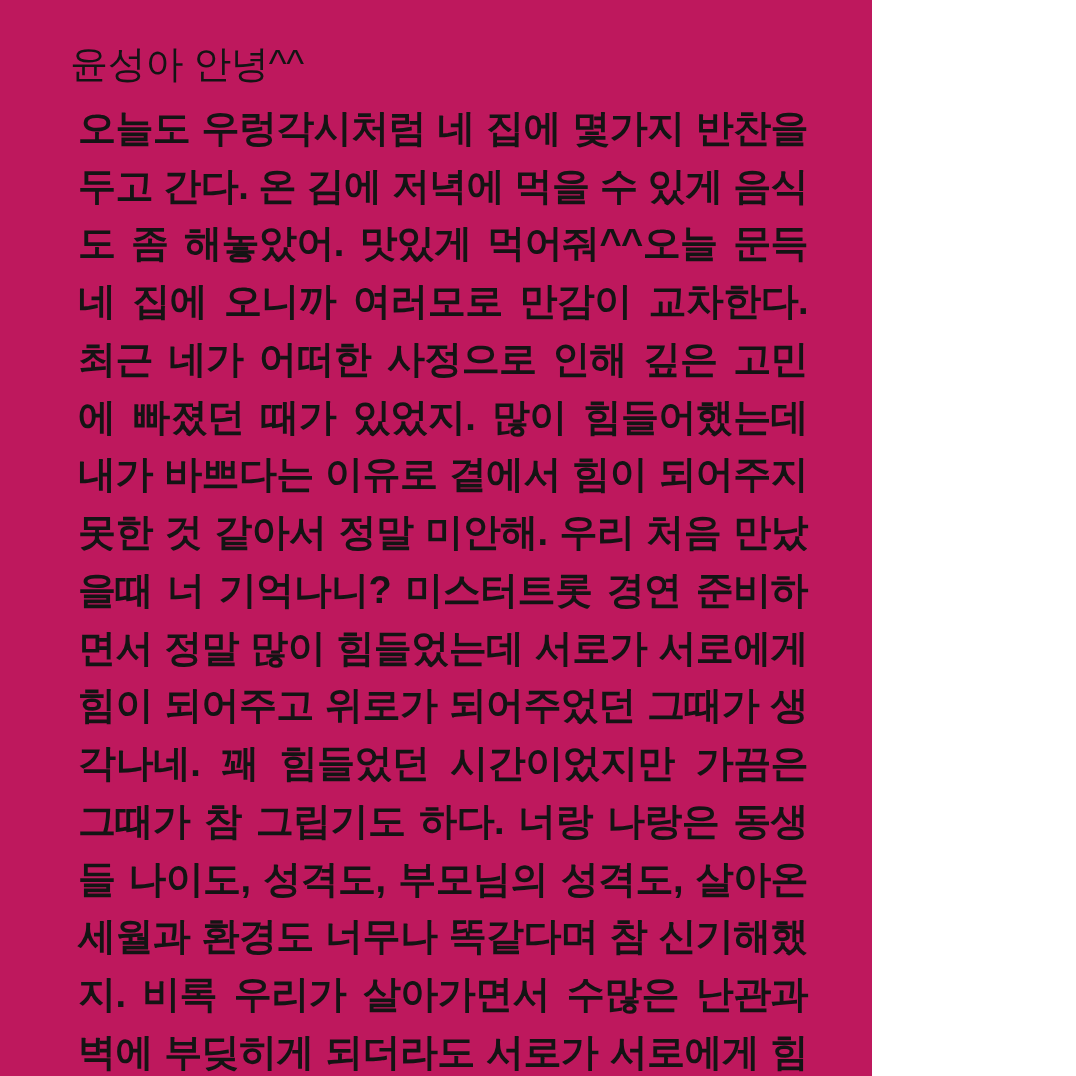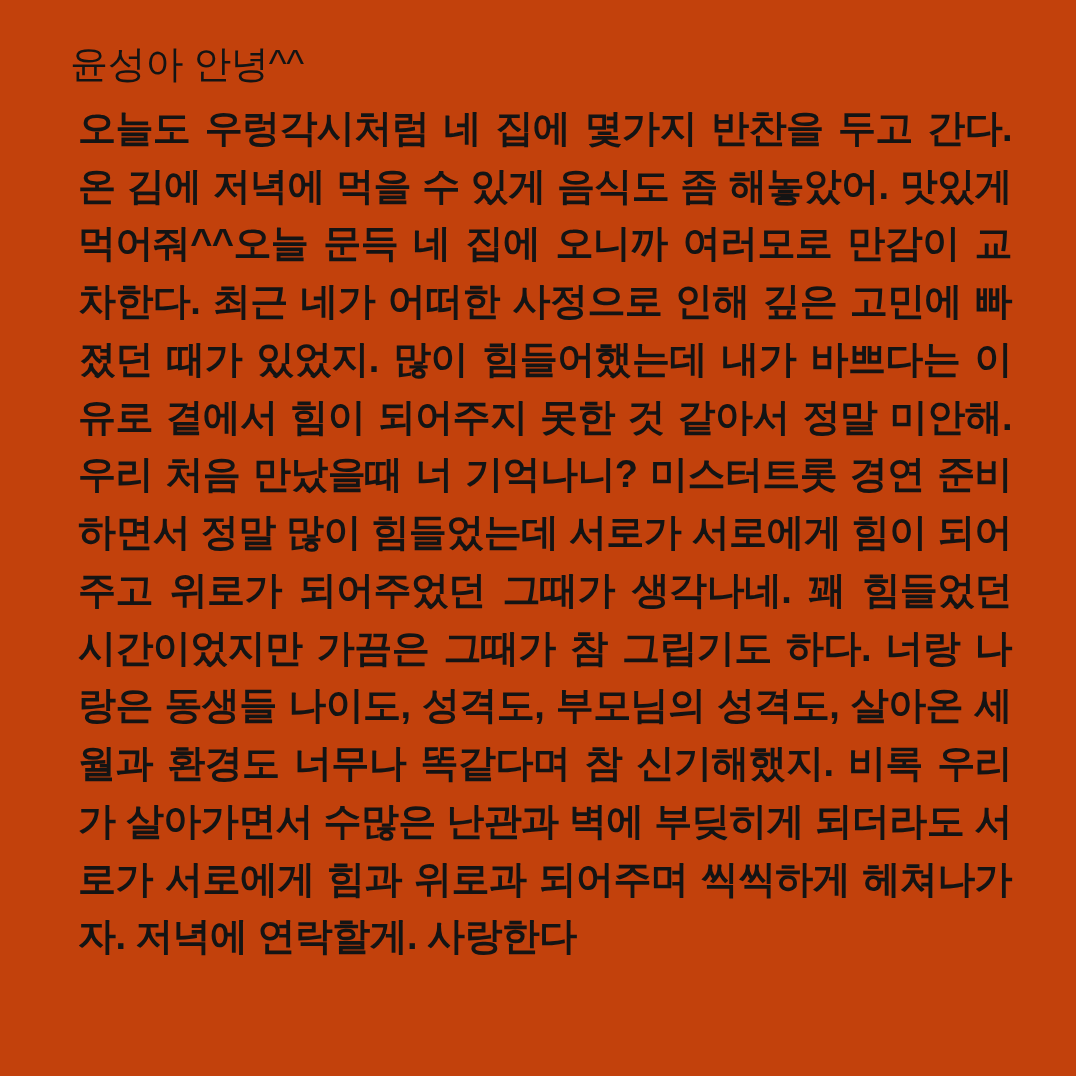--- a/index.html
+++ b/index.html
@@ -8,24 +8,24 @@
   }
   body {
     width: 1076px;
     height: 1076px;
     background: #ffffff;
     font-family: "Liberation Sans", "DejaVu Sans", sans-serif;
     overflow: hidden;
   }
   .note-page {
     box-sizing: border-box;
-    width: 1076px;
+    width: 872px;
     height: 1076px;
     padding: 38px 56px 0 70px;
-    background: #c2410c;
+    background: #be185d;
   }
   .note-title {
     font-size: 38px;
     line-height: 1.42;
     color: #141414;
     letter-spacing: -0.3px;
     margin: 0 0 6px 0;
     font-weight: 400;
     white-space: pre-wrap;
   }

